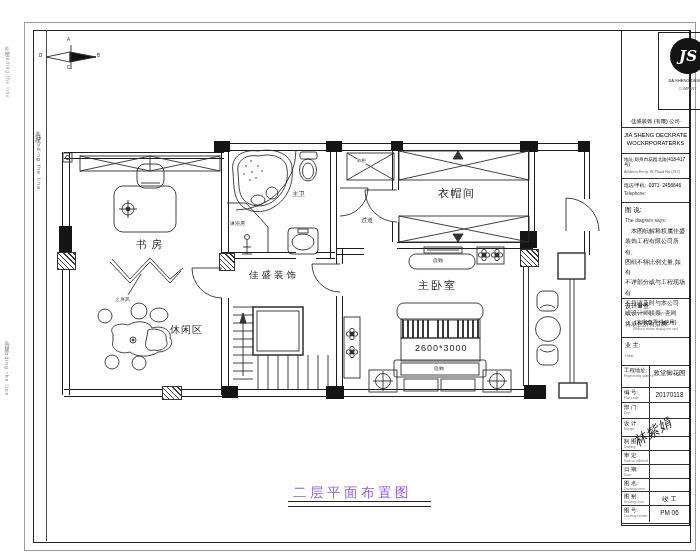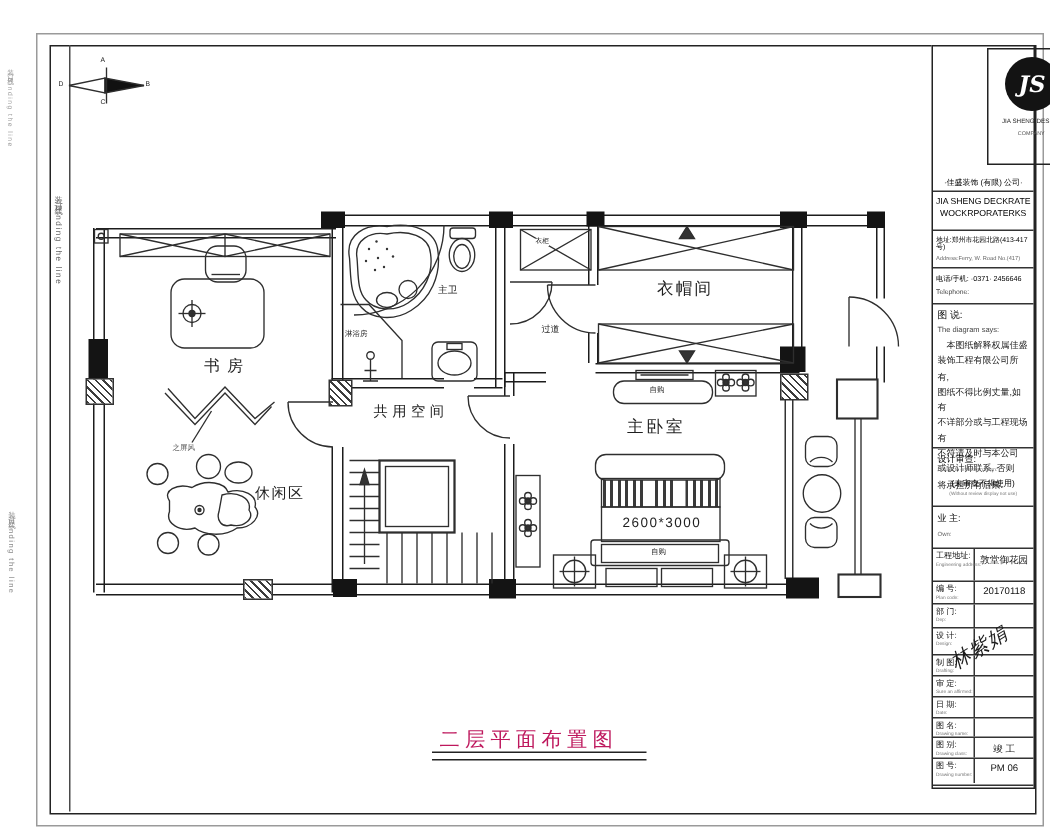--- a/index.html
+++ b/index.html
@@ -16,21 +16,21 @@
   .thin{border-width:1px;border-color:#333;}
   .blk{position:absolute;background:#141414;}
   .hat{position:absolute;background:repeating-linear-gradient(45deg,#3c3c3c 0 1.2px,#fff 1.2px 3.6px);border:1px solid #333;}
   .stripes{position:absolute;left:402px;top:320px;width:77px;height:18px;
            background:repeating-linear-gradient(90deg,#3a3a3a 0 2px,#fff 2px 5px);}
   .stripe-gap{position:absolute;background:#fff;top:320px;width:5px;height:18px;}
   svg.linework{position:absolute;left:0;top:0;}
   
   .lbl{position:absolute;line-height:1;color:#1f1f1f;white-space:nowrap;}
   .bind{position:absolute;writing-mode:vertical-rl;font-size:5.5px;color:#666;letter-spacing:1px;line-height:1;}
-  .ptitle{position:absolute;left:293px;top:484px;font-size:13.5px;letter-spacing:3.5px;color:#be185d;
+  .ptitle{position:absolute;left:293px;top:484px;font-size:13.5px;letter-spacing:3.5px;color:#8b5cf6;
           font-family:Liberation Sans, sans-serif;}
   .ptitle-ul{position:absolute;left:288px;top:501px;width:143px;height:4px;
              border-top:1.6px solid #222;border-bottom:0.8px solid #222;}
   
   .tb{position:absolute;left:621px;top:30px;width:67px;height:494px;border:1.3px solid #232323;background:#fff;}
   .tbsec{position:absolute;left:0;width:100%;box-sizing:border-box;}
   .c{text-align:center;}
   .logo-box{position:absolute;left:4px;top:1px;width:57px;height:76px;border:1.2px solid #222;margin-left:32px;}
   .logo-circle{position:absolute;left:11px;top:5px;width:36px;height:36px;border-radius:50%;background:#131313;
                color:#fff;text-align:center;line-height:36px;font-family:"DejaVu Serif",serif;
@@ -252,21 +252,21 @@
         <path d="M540,349 A10,9 0 0 0 555,349"></path>
       <circle cx="548" cy="329" r="12.5"></circle>
     </g>
   </svg>
 
   <div class="lbl" style="left:136px;top:239px;font-size:10.5px;letter-spacing:5px;">书房</div>
   <div class="lbl" style="left:115px;top:297px;font-size:5px;color:#555;">之屏风</div>
   <div class="lbl" style="left:170px;top:325px;font-size:10px;letter-spacing:1px;">休闲区</div>
   <div class="lbl" style="left:292px;top:191px;font-size:6.5px;">主卫</div>
   <div class="lbl" style="left:230px;top:221px;font-size:5px;background:#fff;">淋浴房</div>
-  <div class="lbl" style="left:249px;top:270px;font-size:9.5px;letter-spacing:3px;">共用空间</div>
+  <div class="lbl" style="left:249px;top:270px;font-size:9.5px;letter-spacing:3px;">佳盛装饰</div>
   <div class="lbl" style="left:361px;top:217px;font-size:6px;">过道</div>
   <div class="lbl" style="left:357px;top:159px;font-size:4.5px;background:#fff;">衣柜</div>
   <div class="lbl" style="left:438px;top:188px;font-size:11px;letter-spacing:1.5px;">衣帽间</div>
   <div class="lbl" style="left:418px;top:280px;font-size:11px;letter-spacing:2px;">主卧室</div>
   <div class="lbl" style="left:433px;top:258px;font-size:5px;">自购</div>
   <div class="lbl" style="left:415px;top:344px;font-size:9px;letter-spacing:1px;">2600*3000</div>
   <div class="lbl" style="left:434px;top:366px;font-size:5px;">自购</div>
 
   <div class="ptitle">二层平面布置图</div>
   <div class="ptitle-ul"></div>

